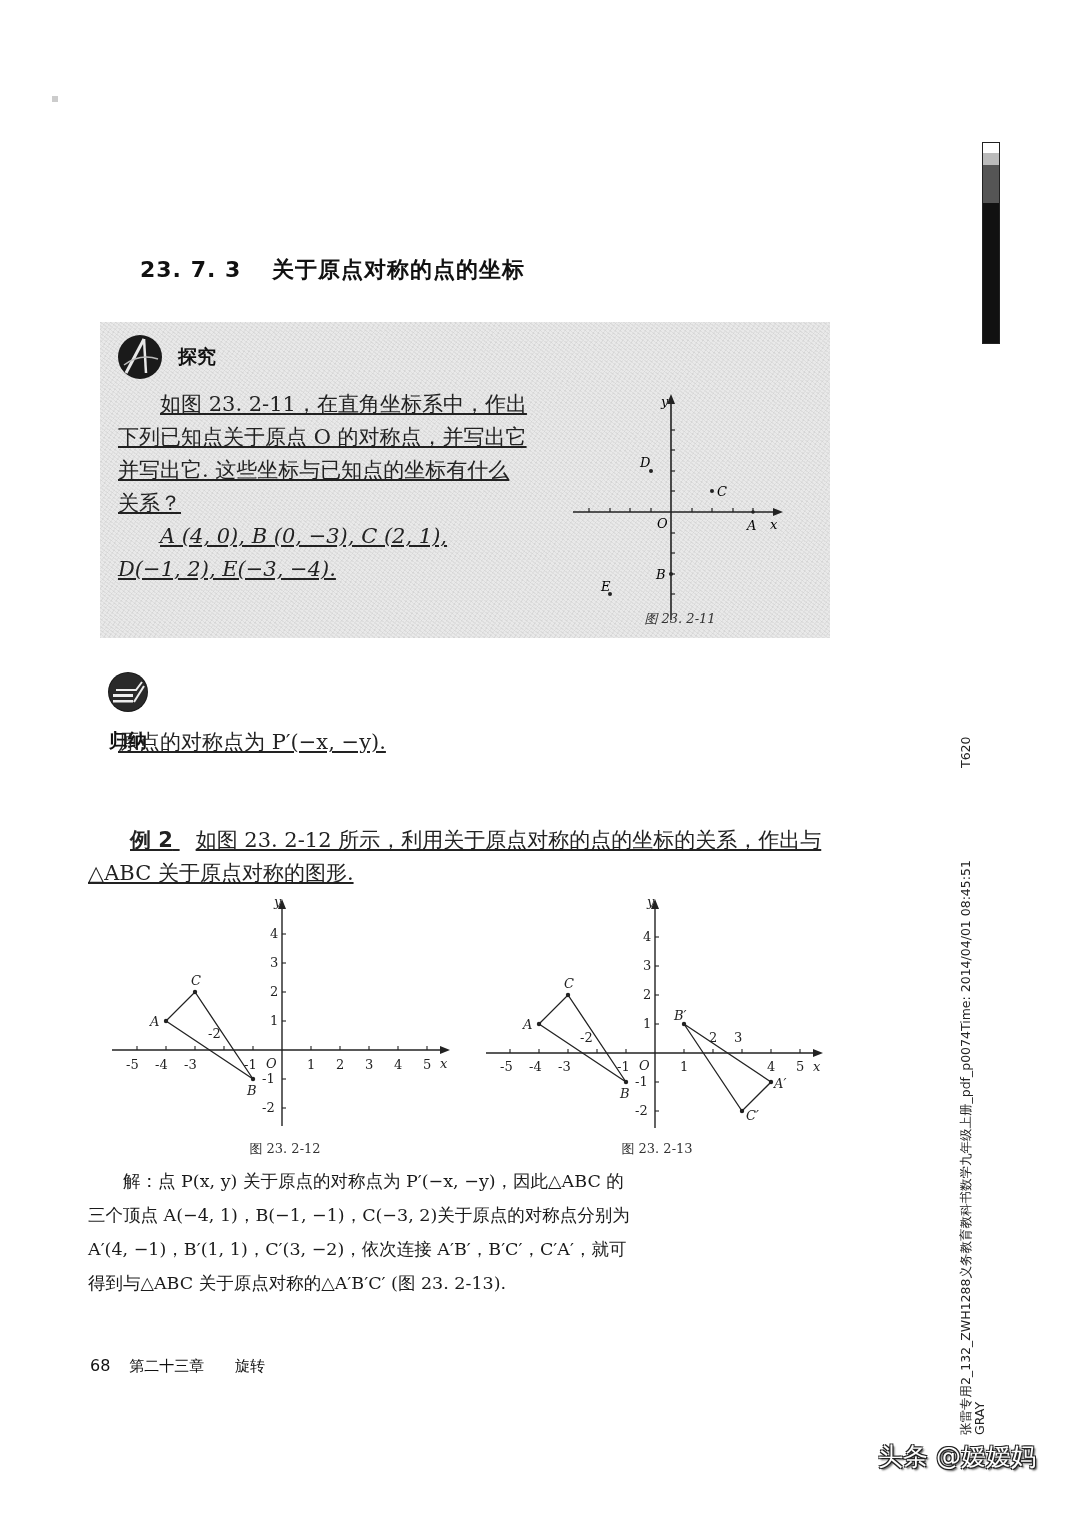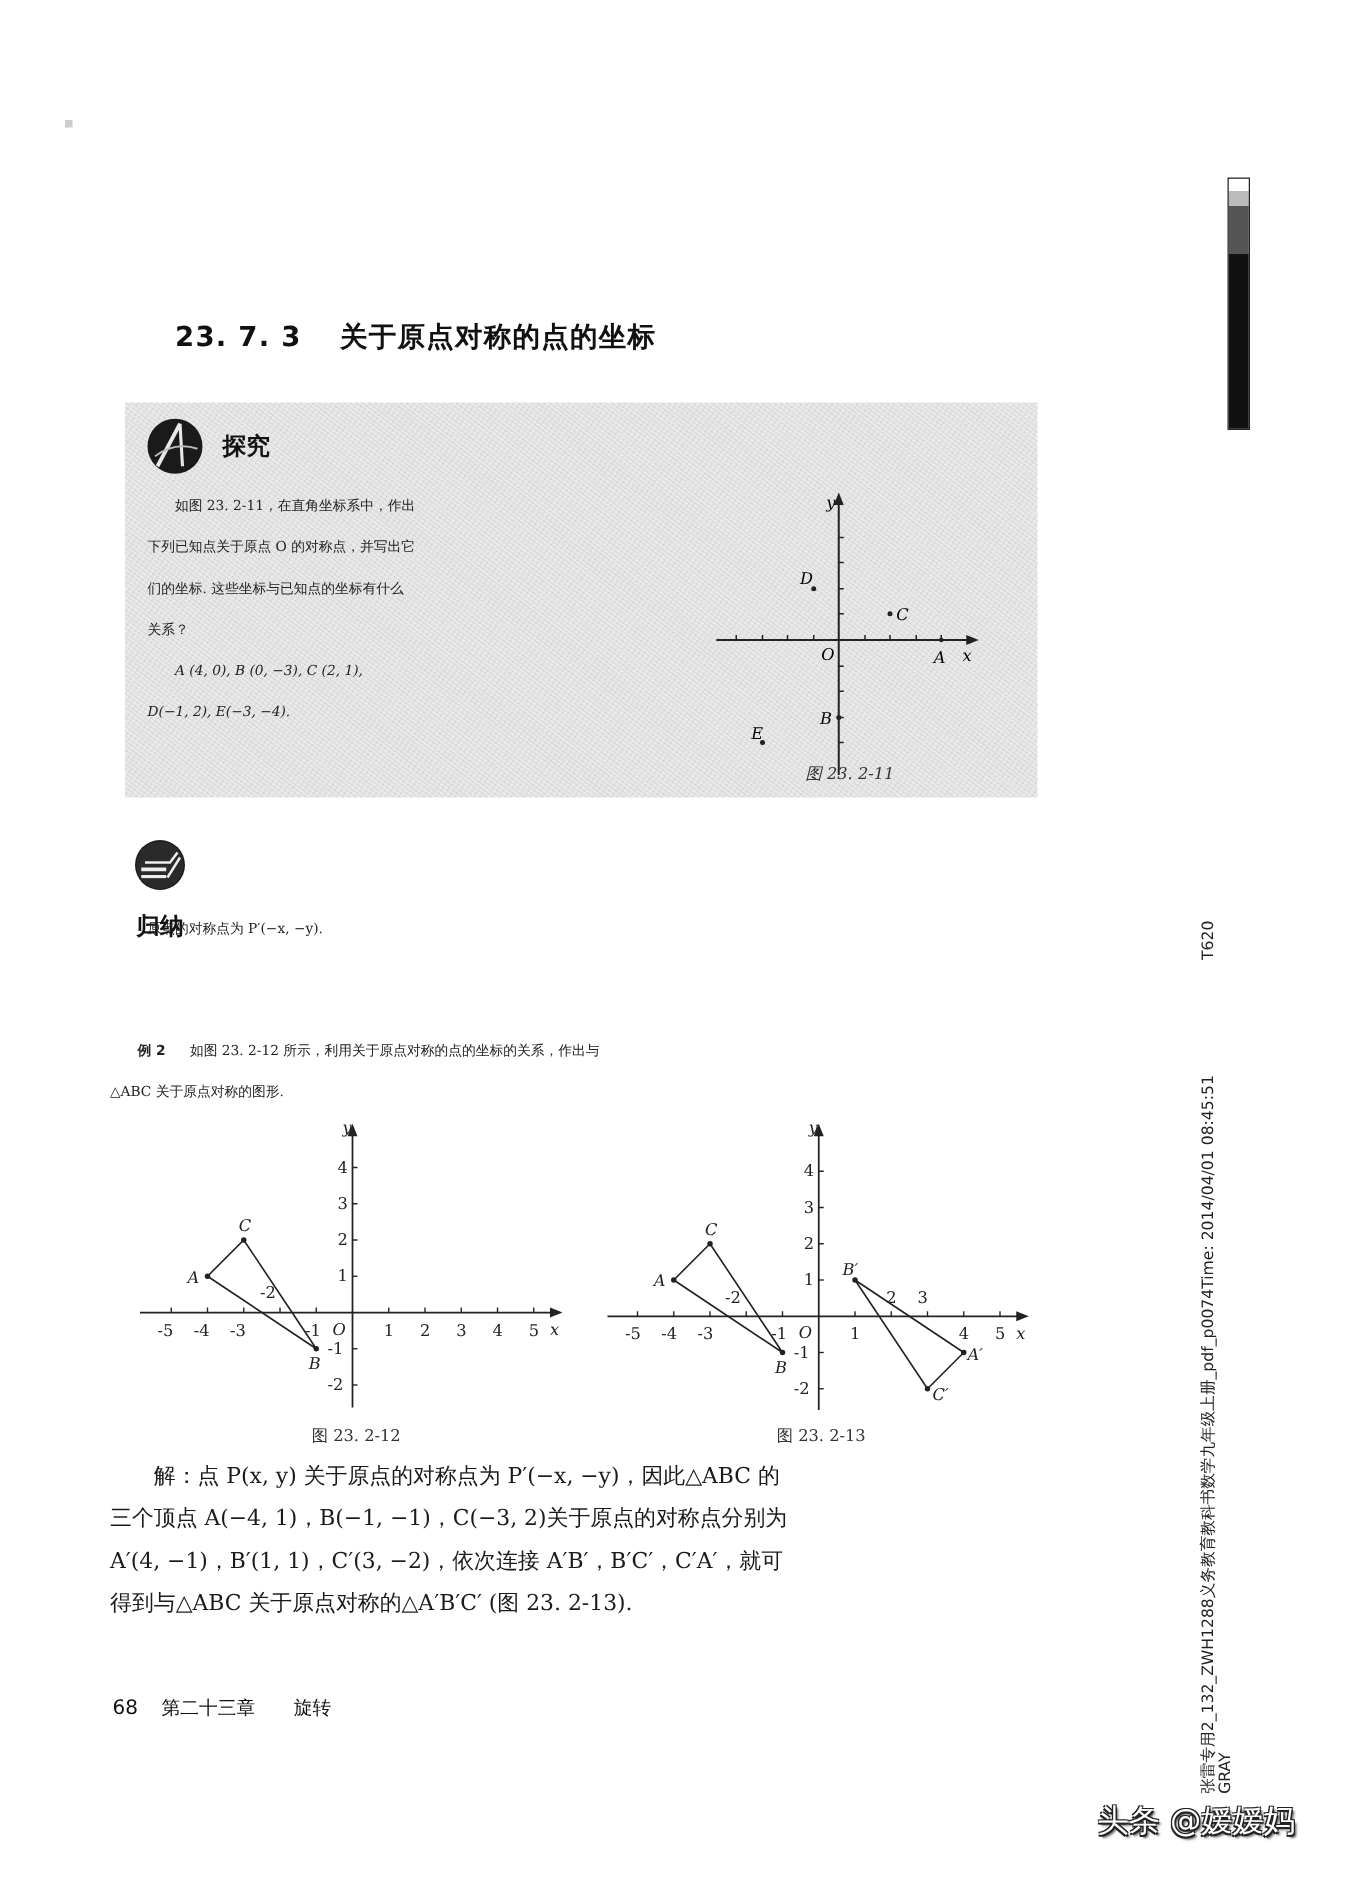--- a/index.html
+++ b/index.html
@@ -11,21 +11,21 @@
   .section-title .num { margin-right:22px; }
   .explore-box { left:100px; top:322px; width:730px; height:316px;
     background:#e9e9e9;
     background-image:
       repeating-linear-gradient(37deg, rgba(0,0,0,0.05) 0 1px, transparent 1px 3px),
       repeating-linear-gradient(-53deg, rgba(0,0,0,0.04) 0 1px, transparent 1px 4px);
   }
   .badge-head { display:flex; align-items:center; gap:16px; font-family:"DejaVu Sans","Liberation Sans",sans-serif;
     font-weight:bold; font-size:19px; color:#111; }
   .badge-icon { width:44px; height:44px; border-radius:50%; background:#1a1a1a; position:relative; flex:none; }
-  .para { font-size:11px; line-height:33px; color:#222; }
+  .para { font-size:21px; line-height:33px; color:#222;text-decoration:underline; }
   .para i, .mi { font-style:italic; }
   .explore-text { left:118px; top:388px; width:420px; }
   .indent { text-indent:2em; }
   .caption { font-size:13px; color:#333; text-align:center; }
   .summary-head { left:108px; top:672px;flex-direction:column; }
   .summary-text { left:118px; top:726px; width:700px; }
   .example-text { left:88px; top:824px; width:745px; }
   .solution-text { left:88px; top:1164px; width:745px; font-size:17.5px; line-height:34px; }
   .footer { left:90px; top:1356px; font-family:"DejaVu Sans","Liberation Sans",sans-serif; font-size:15px; color:#111; white-space:nowrap; }
   .footer .pg { margin-right:14px; font-size:16px; }
@@ -60,21 +60,21 @@
       <line x1="26" y1="4" x2="28" y2="38" stroke="#e8e8e8" stroke-width="2.5"></line>
       <path d="M6 30 Q22 18 40 24" stroke="#bbb" stroke-width="1.5" fill="none"></path>
     </svg>
   </span>
   <span>探究</span>
 </div>
 
 <div class="abs para explore-text">
   <div class="indent">如图 23. 2-11，在直角坐标系中，作出</div>
   <div>下列已知点关于原点 O 的对称点，并写出它</div>
-  <div>们的坐标. 这些坐标与已知点的坐标有什么</div>
+  <div>并写出它. 这些坐标与已知点的坐标有什么</div>
   <div>关系？</div>
   <div class="indent mi">A (4, 0), B (0, −3), C (2, 1),</div>
   <div class="mi">D(−1, 2), E(−3, −4).</div>
 </div>
 
 <svg class="abs" style="left:565px; top:388px;" width="260" height="250">
 
   <line x1="8" y1="124" x2="214" y2="124" stroke="#222" stroke-width="1.6"></line>
   <polygon points="218,124 208,120 208,128" fill="#222"></polygon>
   <line x1="106" y1="232" x2="106" y2="10" stroke="#222" stroke-width="1.6"></line>

